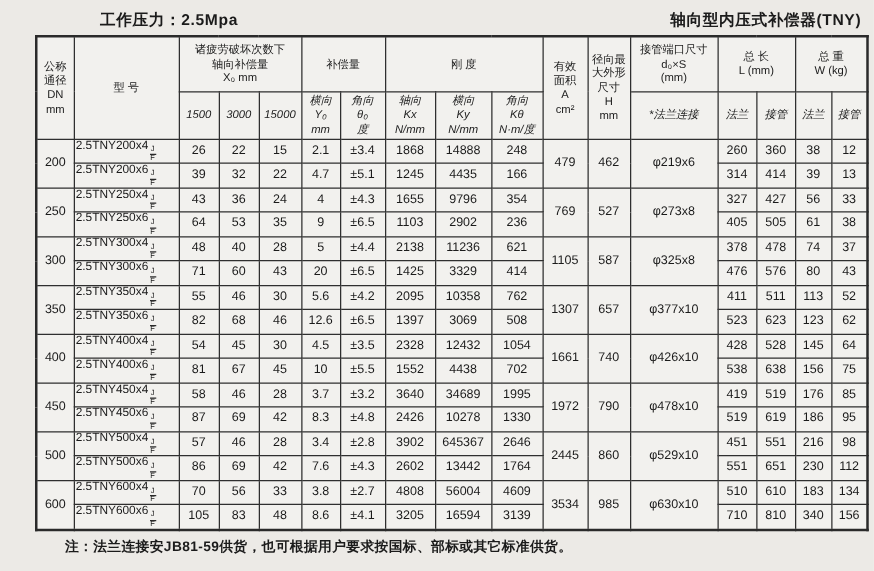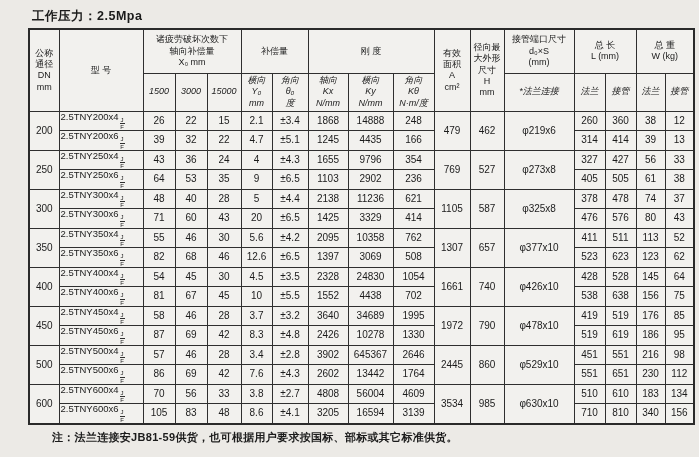--- a/index.html
+++ b/index.html
@@ -5,21 +5,21 @@
   * { box-sizing: border-box; margin: 0; padding: 0; }
   html,body { width:699px; height:457px; }
   body {
     background:#eceae6;
     font-family:"Liberation Sans","DejaVu Sans",sans-serif;
     color:#1b1b1b;
     overflow:hidden;
   }
   .page { width:699px; height:457px; padding:7px 6px 0 28px; position:relative; }
   .titlebar { display:flex; justify-content:space-between; align-items:flex-end;
-    padding:1px 4px 3px 4px; }
+    padding:1px 4px 3px 4px;margin-left:48px; }
   .title-left { font-size:12.5px; font-weight:bold; letter-spacing:0.5px; }
   .title-right { font-size:12.5px; font-weight:bold; letter-spacing:0.5px; }
   table.spec {
     border-collapse:collapse; table-layout:fixed; width:665px;
     background:#f2f1ee;
     border:2px solid #2a2a2a;
   }
   .spec th, .spec td {
     border:1px solid #2f2f2f;
     text-align:center; vertical-align:middle;
@@ -39,20 +39,21 @@
   .frac i { font-style:normal; }
   .frac i:first-child { border-bottom:1px solid #2f2f2f; padding:0 1px 0.5px 1px; }
   .footnote { font-size:11px; font-weight:bold; padding:5px 0 0 8px; letter-spacing:0.3px;margin-left:16px; }
 </style>
 </head>
 <body>
 
 <div class="page">
   <div class="titlebar">
     <span class="title-left">工作压力：2.5Mpa</span>
+    <span class="title-right">轴向型内压式补偿器(TNY)</span>
   </div>
 
   <table class="spec">
     <colgroup>
       <col style="width:30px">
         <col style="width:84px">
       <col style="width:32px">
         <col style="width:32px">
         <col style="width:34px">
       <col style="width:31px">
@@ -289,21 +290,21 @@
           <td class="model">2.5TNY400x4<span class="frac">
               <i>J</i>
               <i>F</i>
             </span></td>
           <td>54</td>
           <td>45</td>
           <td>30</td>
           <td>4.5</td>
           <td>±3.5</td>
           <td>2328</td>
-          <td>24830</td>
+          <td>12432</td>
           <td>1054</td>
           <td rowspan="2">1661</td>
           <td rowspan="2">740</td>
           <td rowspan="2">φ426x10</td>
           <td>428</td>
           <td>528</td>
           <td>145</td>
           <td>64</td>
         </tr>
         <tr>

